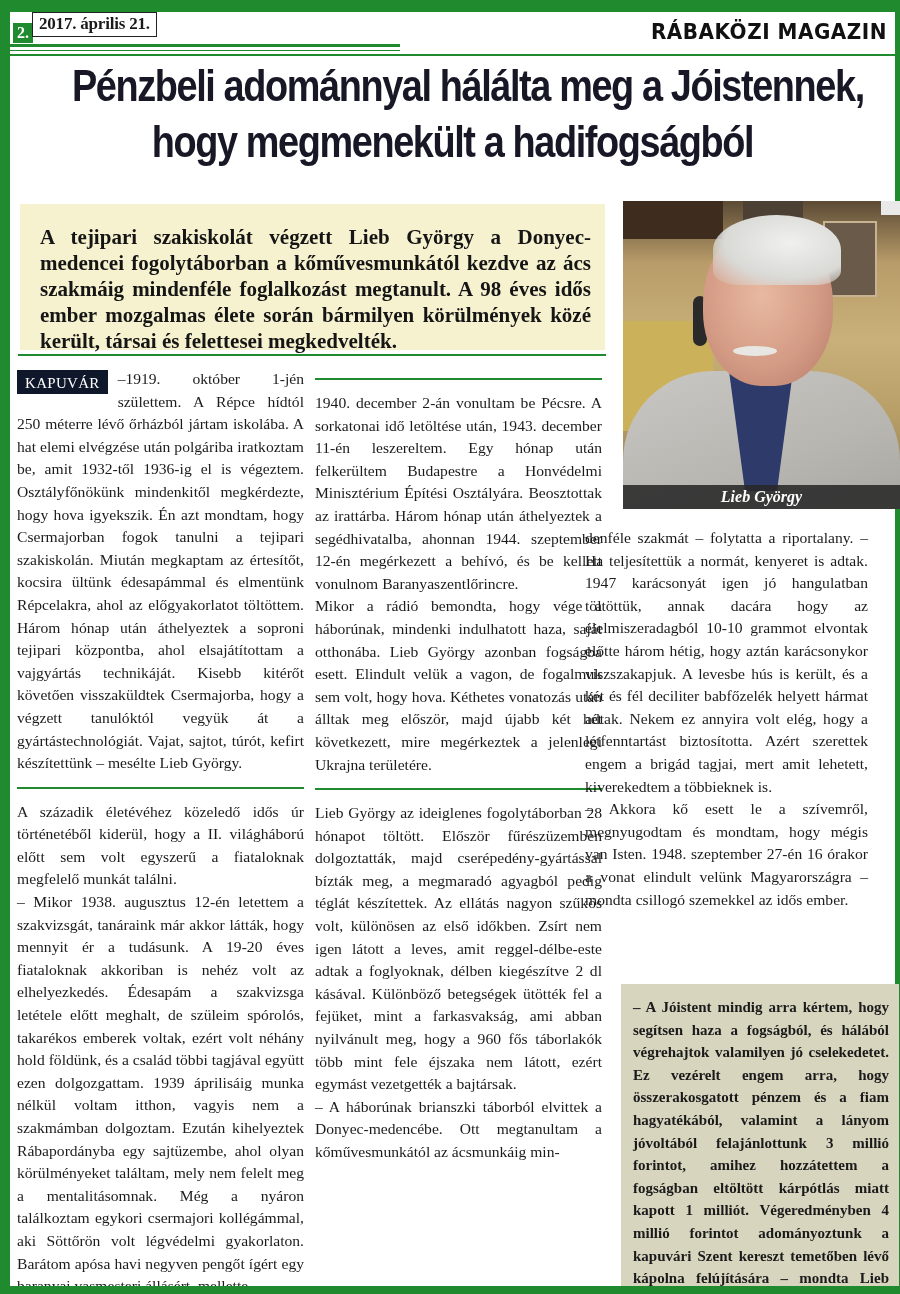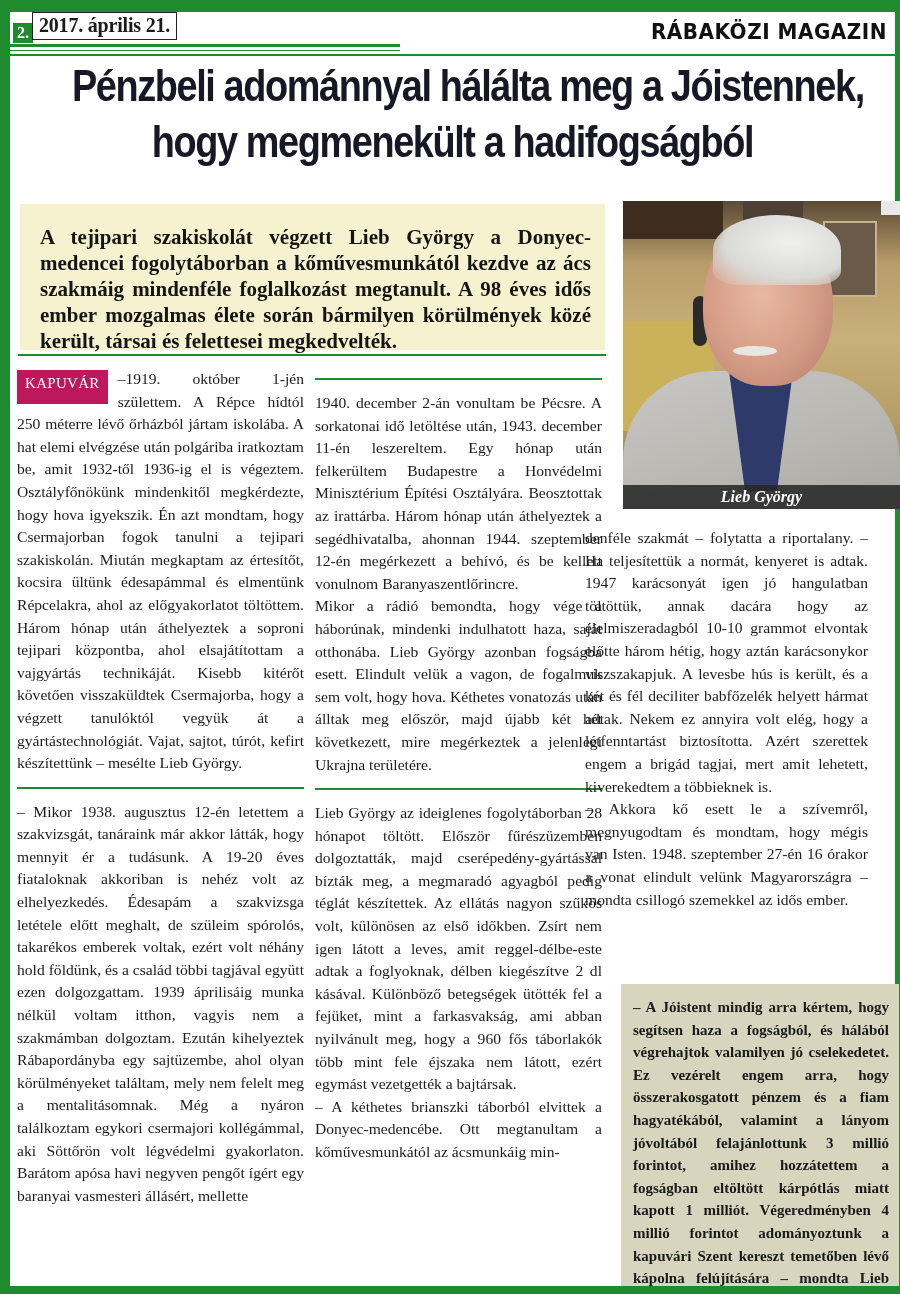--- a/index.html
+++ b/index.html
@@ -17,21 +17,21 @@
   
   .topbar {
     position: absolute; left: -10px; top: -10px; width: 900px; height: 12px; background: #1f8a2e;
   }
   .issue-number {
     position: absolute; left: 3px; top: 13px; color: #fff; font-weight: bold; font-size: 16px;
     background: #1f8a2e; padding: 1px 4px;
   }
   .date-box {
     position: absolute; left: 22px; top: 2px; border: 1.5px solid #222; background: #fff;
-    font-weight: bold; font-size: 20px; padding: 1px 6px 2px 6px; letter-spacing: -0.2px;
+    font-weight: bold; font-size: 17px; padding: 1px 6px 2px 6px; letter-spacing: -0.2px;
   }
   .header-rule1 { position:absolute; left: 0; top: 34px; width: 390px; height: 3px; background:#1f8a2e; }
   .header-rule2 { position:absolute; left: 0; top: 40px; width: 390px; height: 1px; background:#1f8a2e; }
   .header-rule3 { position:absolute; left: 0; top: 44px; width: 885px; height: 2px; background:#1f8a2e; }
   .magazine-name {
     position: absolute; right: 8px; top: 10px; font-family: "DejaVu Sans", sans-serif;
     font-weight: bold; font-size: 20px; letter-spacing: 0.5px; color: #111;
     transform: scaleY(1.05);
   }
   .headline {
@@ -52,21 +52,21 @@
   .lead-rule { position:absolute; left: 8px; top: 344px; width: 588px; height: 2px; background:#1f8a2e; }
 
   .body-text { font-size: 15.6px; line-height: 22.6px; text-align: justify; color: #1b1b1b; }
   .col { position: absolute; }
   .col p { margin: 0; }
   .col1 { left: 7px; top: 358px; width: 287px; }
   .col2 { left: 305px; top: 356px; width: 287px; }
   .col3 { left: 575px; top: 517px; width: 283px; }
 
   .kicker {
-    float: left; background: #be185d; color: #fff; font-size: 15px; padding: 2px 8px 10px 8px;
+    float: left; background: #0f172a; color: #fff; font-size: 15px; padding: 2px 8px 0 8px;
     margin: 2px 10px 2px 0; line-height: 22px; letter-spacing: 0.3px;
   }
   .sep { height: 2px; background: #1f8a2e; margin: 12px 0 12px 0; }
 
   
   .photo {
     position: absolute; left: 613px; top: 191px; width: 277px; height: 308px; overflow: hidden;
     background: linear-gradient(180deg, #5b4a35 0%, #b89c69 20%, #c9b07a 45%, #b79d66 70%, #8c7a55 100%);
   }
   .photo .frame1 { position:absolute; left: 0; top: 0; width: 100px; height: 38px; background:#3e2c1f; }
@@ -137,30 +137,31 @@
     <div class="ear"></div>
     <div class="head"></div>
     <div class="hair"></div>
     <div class="mustache"></div>
     <div class="caption">Lieb György</div>
   </div>
 
   <div class="col col1 body-text">
     <p><span class="kicker">KAPUVÁR</span><span>–1919. október 1-jén születtem. A Répce hídtól 250 méterre lévő őrházból jártam iskolába. A hat elemi elvégzése után polgáriba iratkoztam be, amit 1932-től 1936-ig el is végeztem. Osztályfőnökünk mindenkitől megkérdezte, hogy hova igyekszik. Én azt mondtam, hogy Csermajorban fogok tanulni a tejipari szakiskolán. Miután megkaptam az értesítőt, kocsira ültünk édesapámmal és elmentünk Répcelakra, ahol az előgyakorlatot töltöttem. Három hónap után áthelyeztek a soproni tejipari központba, ahol elsajátítottam a vajgyártás technikáját. Kisebb kitérőt követően visszaküldtek Csermajorba, hogy a végzett tanulóktól vegyük át a gyártástechnológiát. Vajat, sajtot, túrót, kefirt készítettünk – mesélte Lieb György.</span></p>
     <div class="sep"></div>
+    <p>A századik életévéhez közeledő idős úr történetéből kiderül, hogy a II. világháború előtt sem volt egyszerű a fiataloknak megfelelő munkát találni.</p>
     <p>– Mikor 1938. augusztus 12-én letettem a szakvizsgát, tanáraink már akkor látták, hogy mennyit ér a tudásunk. A 19-20 éves fiataloknak akkoriban is nehéz volt az elhelyezkedés. Édesapám a szakvizsga letétele előtt meghalt, de szüleim spórolós, takarékos emberek voltak, ezért volt néhány hold földünk, és a család többi tagjával együtt ezen dolgozgattam. 1939 áprilisáig munka nélkül voltam itthon, vagyis nem a szakmámban dolgoztam. Ezután kihelyeztek Rábapordányba egy sajtüzembe, ahol olyan körülményeket találtam, mely nem felelt meg a mentalitásomnak. Még a nyáron találkoztam egykori csermajori kollégámmal, aki Söttőrön volt légvédelmi gyakorlaton. Barátom apósa havi negyven pengőt ígért egy baranyai vasmesteri állásért, mellette</p>
   </div>
 
   <div class="col col2 body-text">
     <div class="sep"></div>
     <p>1940. december 2-án vonultam be Pécsre. A sorkatonai idő letöltése után, 1943. december 11-én leszereltem. Egy hónap után felkerültem Budapestre a Honvédelmi Minisztérium Építési Osztályára. Beosztottak az irattárba. Három hónap után áthelyeztek a segédhivatalba, ahonnan 1944. szeptember 12-én megérkezett a behívó, és be kellett vonulnom Baranyaszentlőrincre.</p>
     <p>Mikor a rádió bemondta, hogy vége a háborúnak, mindenki indulhatott haza, saját otthonába. Lieb György azonban fogságba esett. Elindult velük a vagon, de fogalmuk sem volt, hogy hova. Kéthetes vonatozás után álltak meg először, majd újabb két hét következett, mire megérkeztek a jelenlegi Ukrajna területére.</p>
     <div class="sep"></div>
     <p>Lieb György az ideiglenes fogolytáborban 28 hónapot töltött. Először fűrészüzemben dolgoztatták, majd cserépedény-gyártással bízták meg, a megmaradó agyagból pedig téglát készítettek. Az ellátás nagyon szűkös volt, különösen az első időkben. Zsírt nem igen látott a leves, amit reggel-délbe-este adtak a foglyoknak, délben kiegészítve 2 dl kásával. Különböző betegségek ütötték fel a fejüket, mint a farkasvakság, ami abban nyilvánult meg, hogy a 960 fős táborlakók több mint fele éjszaka nem látott, ezért egymást vezetgették a bajtársak.</p>
-    <p>– A kéthetes brianszki táborból elvittek a Donyec-medencébe. Ott megtanultam a kőművesmunkától az ácsmunkáig min-</p>
+    <p>– A háborúnak brianszki táborból elvittek a Donyec-medencébe. Ott megtanultam a kőművesmunkától az ácsmunkáig min-</p>
   </div>
 
   <div class="col col3 body-text">
     <p>denféle szakmát – folytatta a riportalany. – Ha teljesítettük a normát, kenyeret is adtak. 1947 karácsonyát igen jó hangulatban töltöttük, annak dacára hogy az élelmiszeradagból 10-10 grammot elvontak előtte három hétig, hogy aztán karácsonykor viszszakapjuk. A levesbe hús is került, és a két és fél deciliter babfőzelék helyett hármat adtak. Nekem ez annyira volt elég, hogy a létfenntartást biztosította. Azért szerettek engem a brigád tagjai, mert amit lehetett, kiverekedtem a többieknek is.</p>
     <p>– Akkora kő esett le a szívemről, megnyugodtam és mondtam, hogy mégis van Isten. 1948. szeptember 27-én 16 órakor a vonat elindult velünk Magyarországra – mondta csillogó szemekkel az idős ember.</p>
   </div>
 
   <div class="quotebox">– A Jóistent mindig arra kértem, hogy segítsen haza a fogságból, és hálából végrehajtok valamilyen jó cselekedetet. Ez vezérelt engem arra, hogy összerakosgatott pénzem és a fiam hagyatékából, valamint a lányom jóvoltából felajánlottunk 3 millió forintot, amihez hozzátettem a fogságban eltöltött kárpótlás miatt kapott 1 milliót. Végeredményben 4 millió forintot adományoztunk a kapuvári Szent kereszt temetőben lévő kápolna felújítására – mondta Lieb György.</div>
 </div>
 

